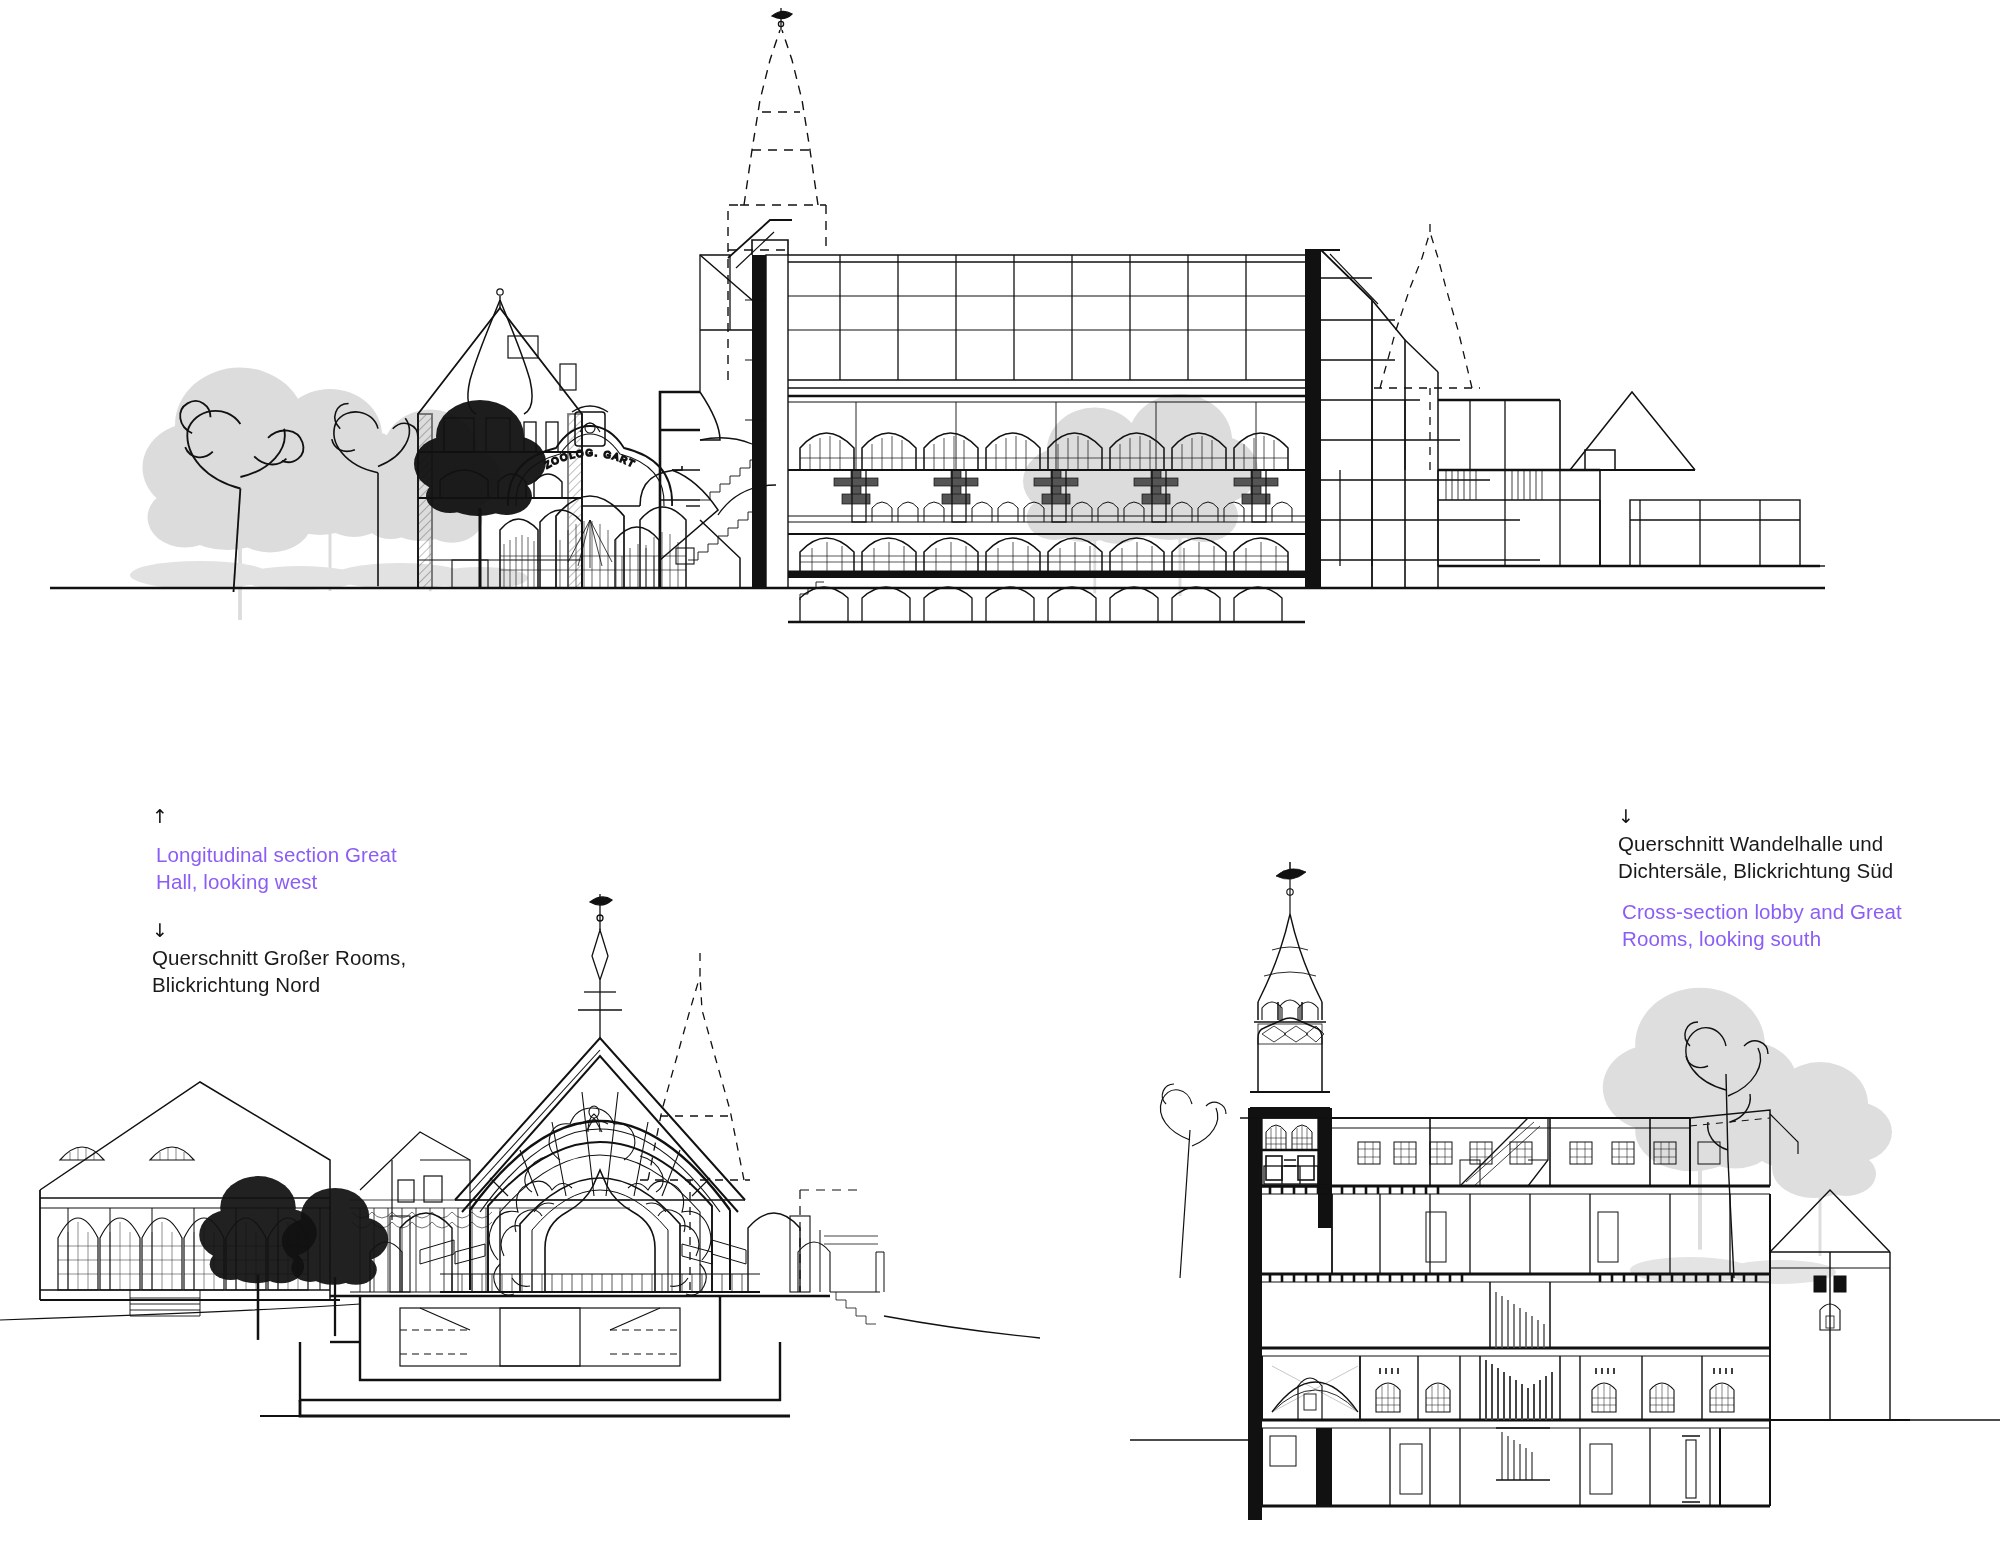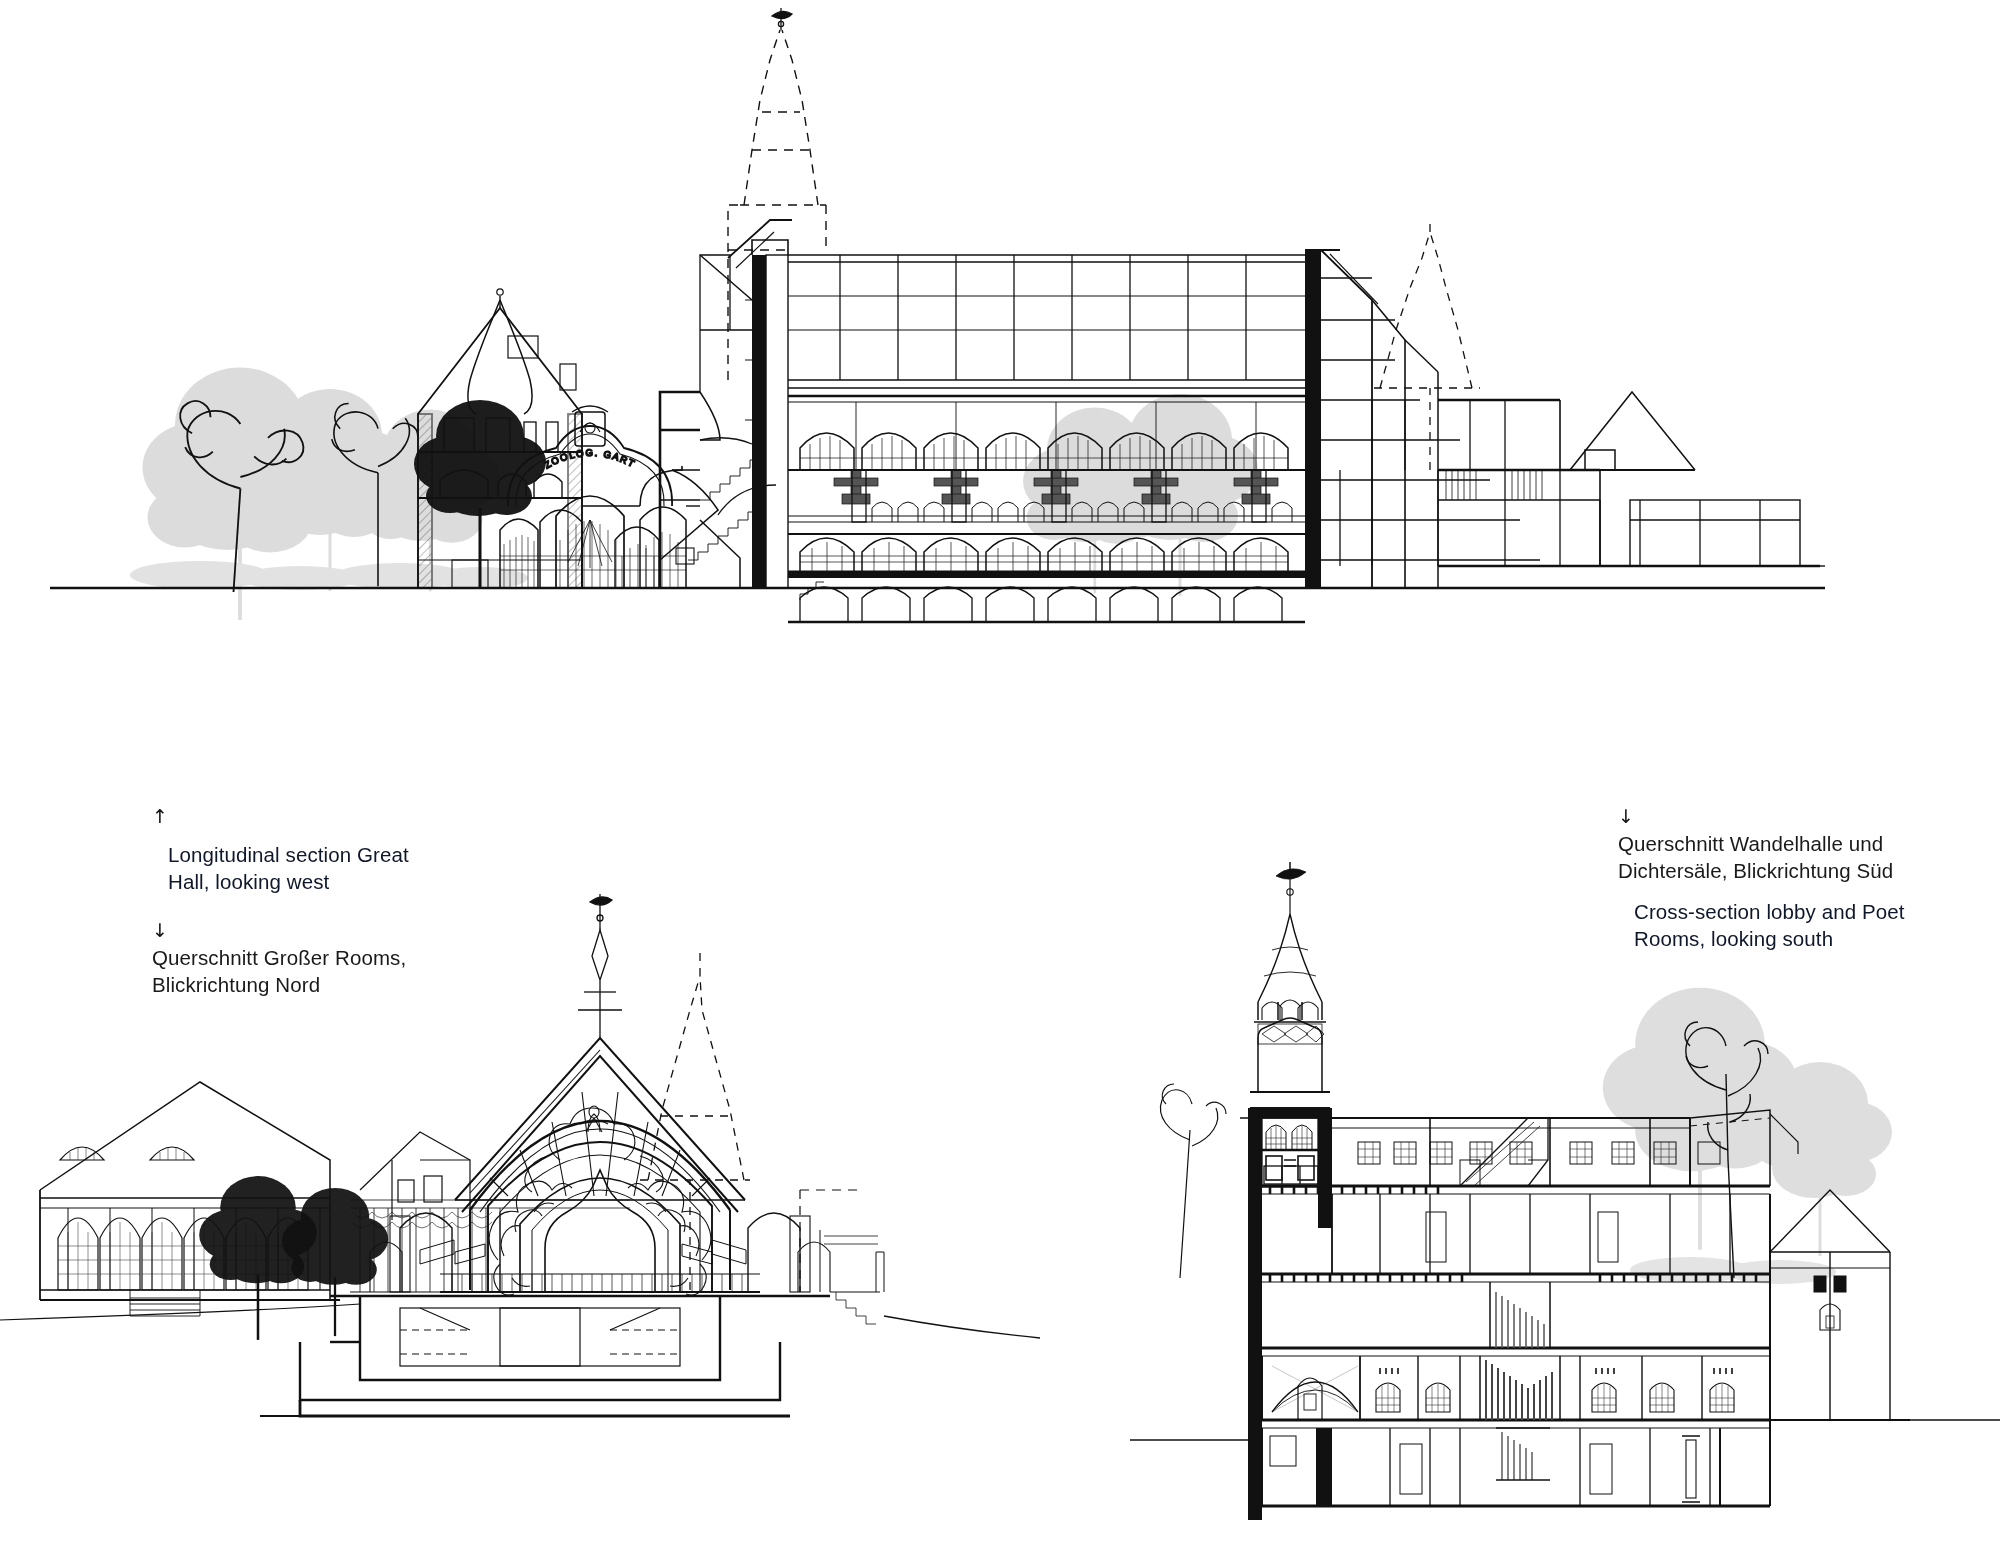--- a/index.html
+++ b/index.html
@@ -17,21 +17,21 @@
   .cap-right{left:1618px;top:805px;width:300px;}
   .arrow{
     font-size:19px;line-height:22px;color:#111;display:block;
     font-family:"DejaVu Sans",sans-serif;
   }
   .cap-de{
     font-size:20.5px;line-height:27px;color:#1a1a1a;margin:3px 0 0 0;
     letter-spacing:0.1px;
   }
   .cap-en{
-    font-size:20.5px;line-height:27px;color:#0f172a;margin:14px 0 0 16px;
+    font-size:20.5px;line-height:27px;color:#8b5cf6;margin:14px 0 0 4px;
     letter-spacing:0.1px;
   }
   .cap-gap{height:24px;}
 
   
   .dwg{position:absolute;}
   .dwg svg{display:block;overflow:visible;}
   #dwg-top{left:0px;top:0px;width:2000px;height:640px;}
   #dwg-cross{left:0px;top:860px;width:1060px;height:700px;}
   #dwg-wandel{left:1130px;top:860px;width:870px;height:700px;}
@@ -1325,16 +1325,16 @@
     <span class="arrow">↑</span>
     <p class="cap-en">Longitudinal section Great Hall, looking west</p>
     <div class="cap-gap"></div>
     <span class="arrow">↓</span>
     <p class="cap-de">Querschnitt Großer Rooms, Blickrichtung Nord</p>
   </div>
 
   <div class="caption-block cap-right">
     <span class="arrow">↓</span>
     <p class="cap-de">Querschnitt Wandelhalle und Dichtersäle, Blickrichtung Süd</p>
-    <p class="cap-en">Cross-section lobby and Poet Rooms, looking south</p>
+    <p class="cap-en">Cross-section lobby and Great Rooms, looking south</p>
   </div>
 
 </div>
 
 </body></html>

